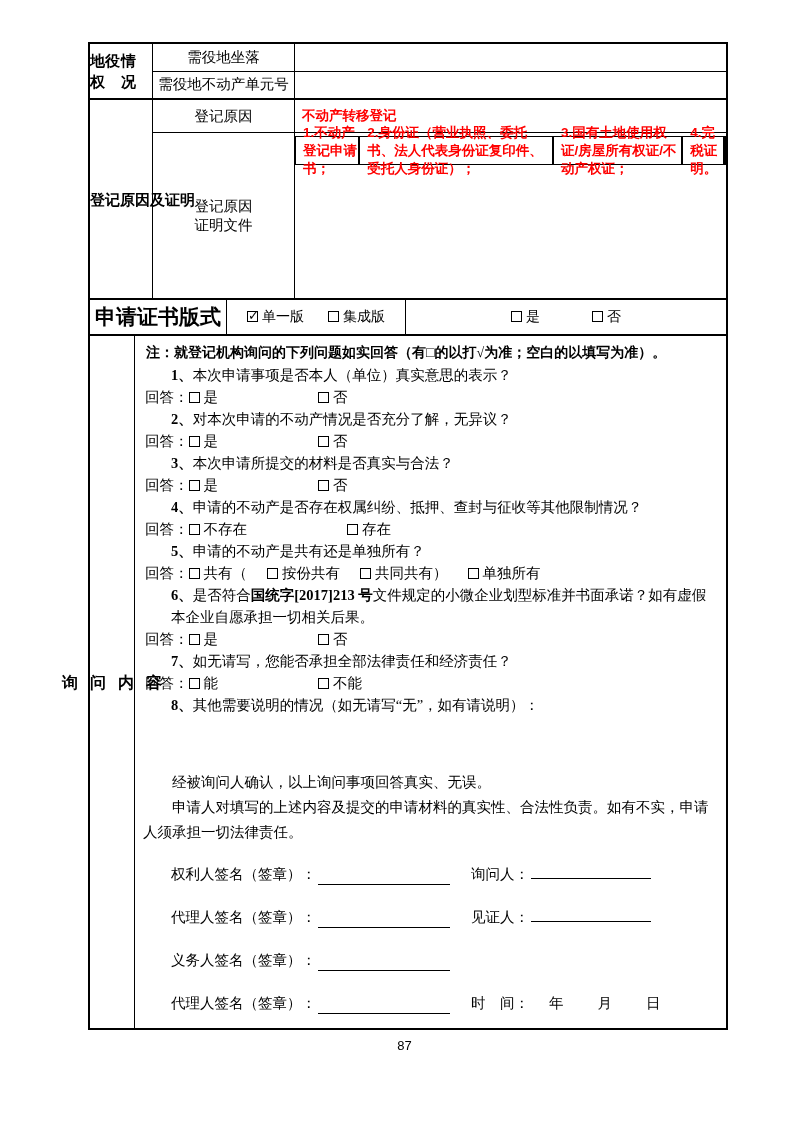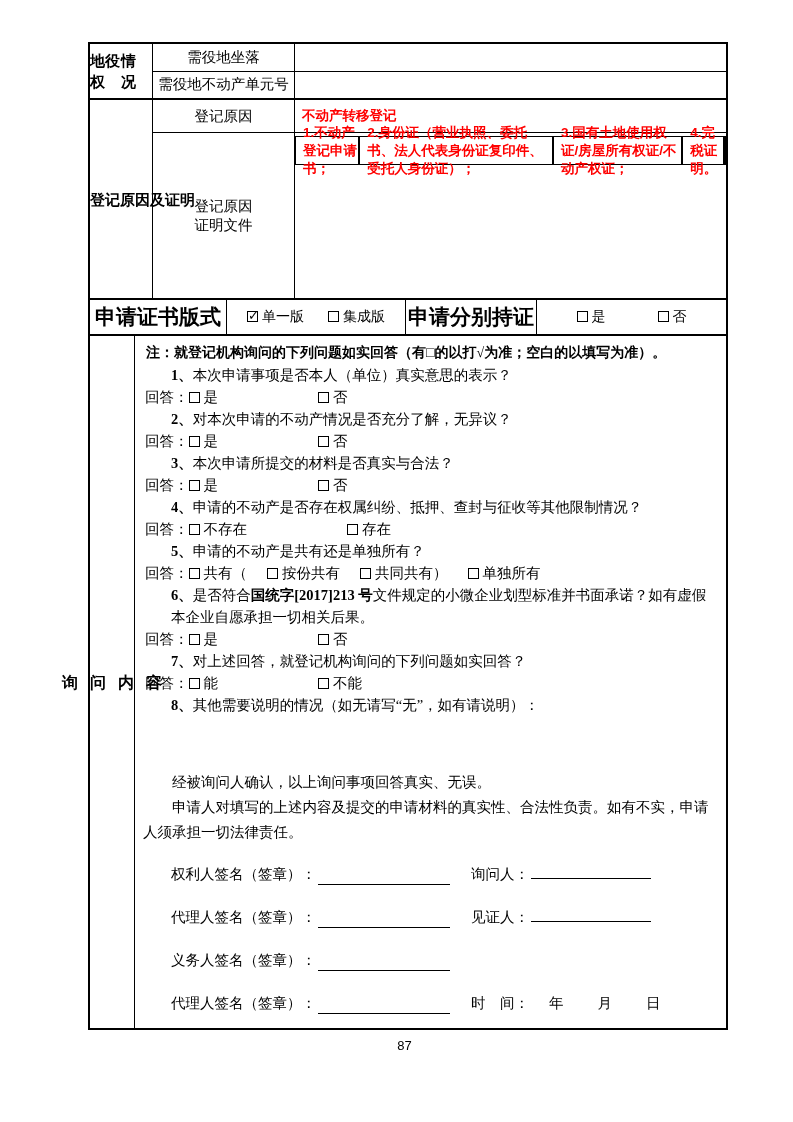--- a/index.html
+++ b/index.html
@@ -170,21 +170,20 @@
         </div>
       </div>
     </div>
 
     <div class="sec sec-cert">
       <div class="c1 cert-head">申请证书版式</div>
       <div class="c2" id="format-options">
           <span class="ans"><span class="cbx checked"></span><span>单一版</span></span>
           <span class="ans"><span class="cbx"></span><span>集成版</span></span>
         </div>
-      <div class="c3 cert-head">申请分别持证</div>
       <div class="c4" id="separate-options">
           <span class="ans"><span class="cbx"></span><span>是</span></span>
           <span class="ans"><span class="cbx"></span><span>否</span></span>
         </div>
     </div>
 
     <div class="sec sec-inq">
       <div class="colA vchars" id="inq-label">
           <div>询</div>
           <div>问</div>
@@ -199,21 +198,21 @@
             <div class="q-line"><span class="q-num">2、</span><span>对本次申请的不动产情况是否充分了解，无异议？</span></div>
             <div class="a-line"><span>回答：</span><span class="ans"><span class="cbx"></span><span>是</span></span><span class="ans"><span class="cbx"></span><span>否</span></span></div>
             <div class="q-line"><span class="q-num">3、</span><span>本次申请所提交的材料是否真实与合法？</span></div>
             <div class="a-line"><span>回答：</span><span class="ans"><span class="cbx"></span><span>是</span></span><span class="ans"><span class="cbx"></span><span>否</span></span></div>
             <div class="q-line"><span class="q-num">4、</span><span>申请的不动产是否存在权属纠纷、抵押、查封与征收等其他限制情况？</span></div>
             <div class="a-line"><span>回答：</span><span class="ans"><span class="cbx"></span><span>不存在</span></span><span class="ans"><span class="cbx"></span><span>存在</span></span></div>
             <div class="q-line"><span class="q-num">5、</span><span>申请的不动产是共有还是单独所有？</span></div>
             <div class="a-line compact"><span>回答：</span><span class="ans"><span class="cbx"></span><span>共有（</span></span><span class="ans"><span class="cbx"></span><span>按份共有</span></span><span class="ans"><span class="cbx"></span><span>共同共有）</span></span><span class="ans"><span class="cbx"></span><span>单独所有</span></span></div>
             <div class="q-line"><span class="q-num">6、</span><span>是否符合</span><span class="seg-b">国统字[2017]213 号</span><span>文件规定的小微企业划型标准并书面承诺？如有虚假本企业自愿承担一切相关后果。</span></div>
             <div class="a-line"><span>回答：</span><span class="ans"><span class="cbx"></span><span>是</span></span><span class="ans"><span class="cbx"></span><span>否</span></span></div>
-            <div class="q-line"><span class="q-num">7、</span><span>对上述回答，就登记机构询问的下列问题如实回答？</span></div>
+            <div class="q-line"><span class="q-num">7、</span><span>如无请写，您能否承担全部法律责任和经济责任？</span></div>
             <div class="a-line"><span>回答：</span><span class="ans"><span class="cbx"></span><span>能</span></span><span class="ans"><span class="cbx"></span><span>不能</span></span></div>
             <div class="q-line"><span class="q-num">8、</span><span>其他需要说明的情况（如无请写“无”，如有请说明）：</span></div>
           </div>
         <div class="q-spacer"></div>
         <div id="confirms">
             <div class="confirm-p">经被询问人确认，以上询问事项回答真实、无误。</div>
             <div class="confirm-p">申请人对填写的上述内容及提交的申请材料的真实性、合法性负责。如有不实，申请人须承担一切法律责任。</div>
           </div>
         <div id="signatures">
             <div class="sig-row first">

